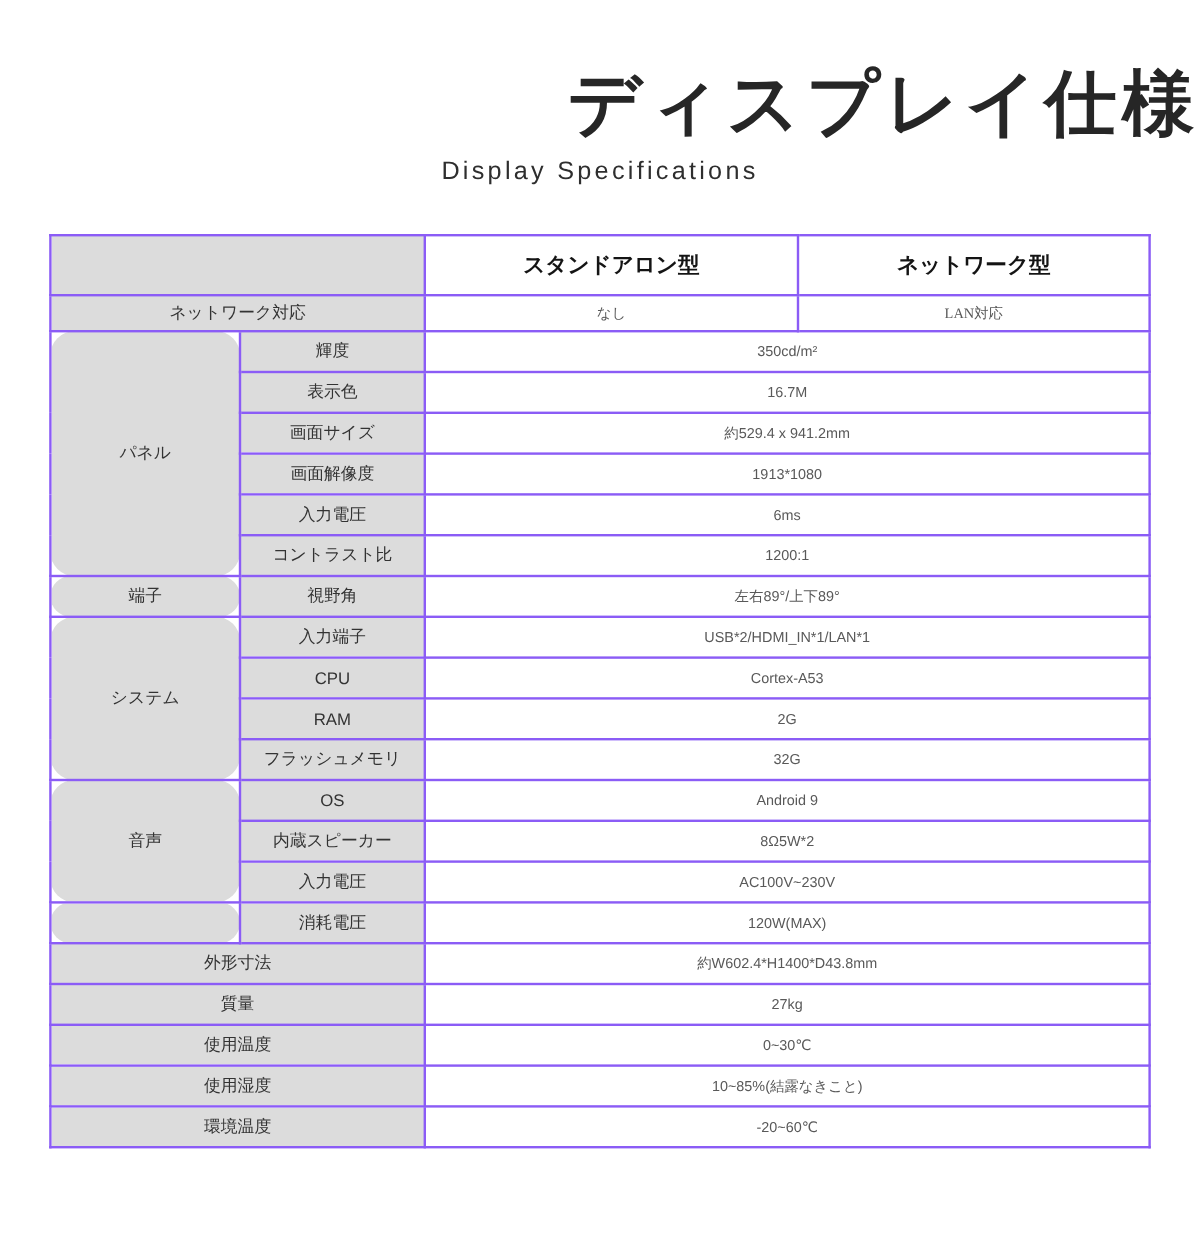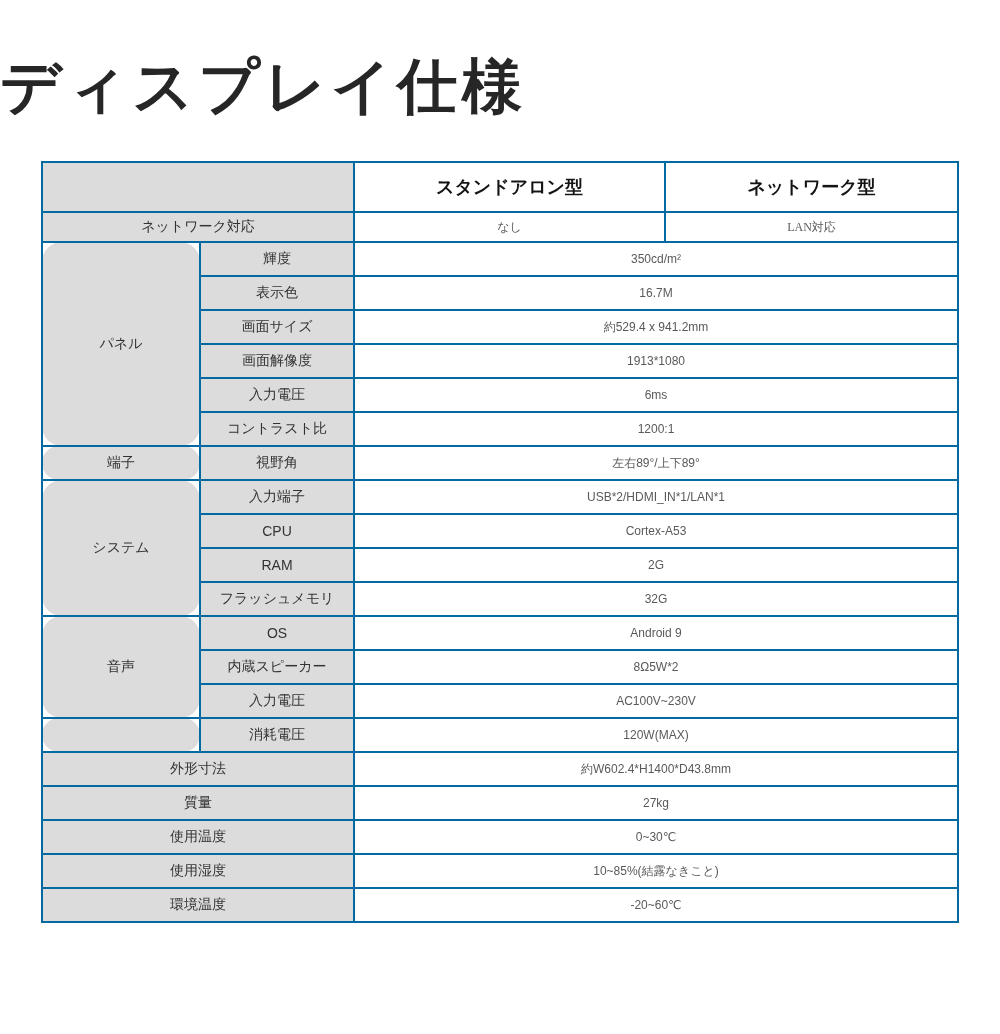--- a/index.html
+++ b/index.html
@@ -9,21 +9,21 @@
     font-family: "Liberation Sans", "DejaVu Sans", sans-serif;
   }
   .page {
     width: 1000px;
     height: 1034px;
     background: #ffffff;
     overflow: hidden;
   }
   .title {
     margin-top: 52px;
-    text-align: left;
+    text-align: right;
     font-size: 60px;
     font-weight: 600;
     letter-spacing: 0.08em;
     color: #262626;
     line-height: 1.15;
   }
   .subtitle {
     margin-top: 10px;
     text-align: center;
     font-size: 21px;
@@ -31,21 +31,21 @@
     letter-spacing: 0.13em;
     color: #2e2e2e;
   }
   table.spec {
     margin: 40px auto 0 auto;
     width: 916px;
     border-collapse: collapse;
     table-layout: fixed;
   }
   table.spec td {
-    border: 2px solid #0369a1;
+    border: 2px solid #8b5cf6;
     text-align: center;
     vertical-align: middle;
     padding: 0 4px;
     overflow: hidden;
   }
   tr.hdr-row  { height: 50px; }
   tr.net-row  { height: 30px; font-family: Liberation Serif, serif; }
   tr.data-row { height: 34px; }
   td.gray { background: #dcdcdc; }
   td.hdr {
@@ -68,20 +68,21 @@
     color: #333333;
     border-radius: 20px;
   }
 </style>
 </head>
 <body>
 
 <div class="page">
 
   <div class="title">ディスプレイ仕様</div>
+  <div class="subtitle">Display Specifications</div>
 
   <table class="spec">
     <colgroup>
       <col style="width:158px">
       <col style="width:154px">
       <col style="width:311px">
       <col style="width:293px">
     </colgroup>
 
     <tbody>

